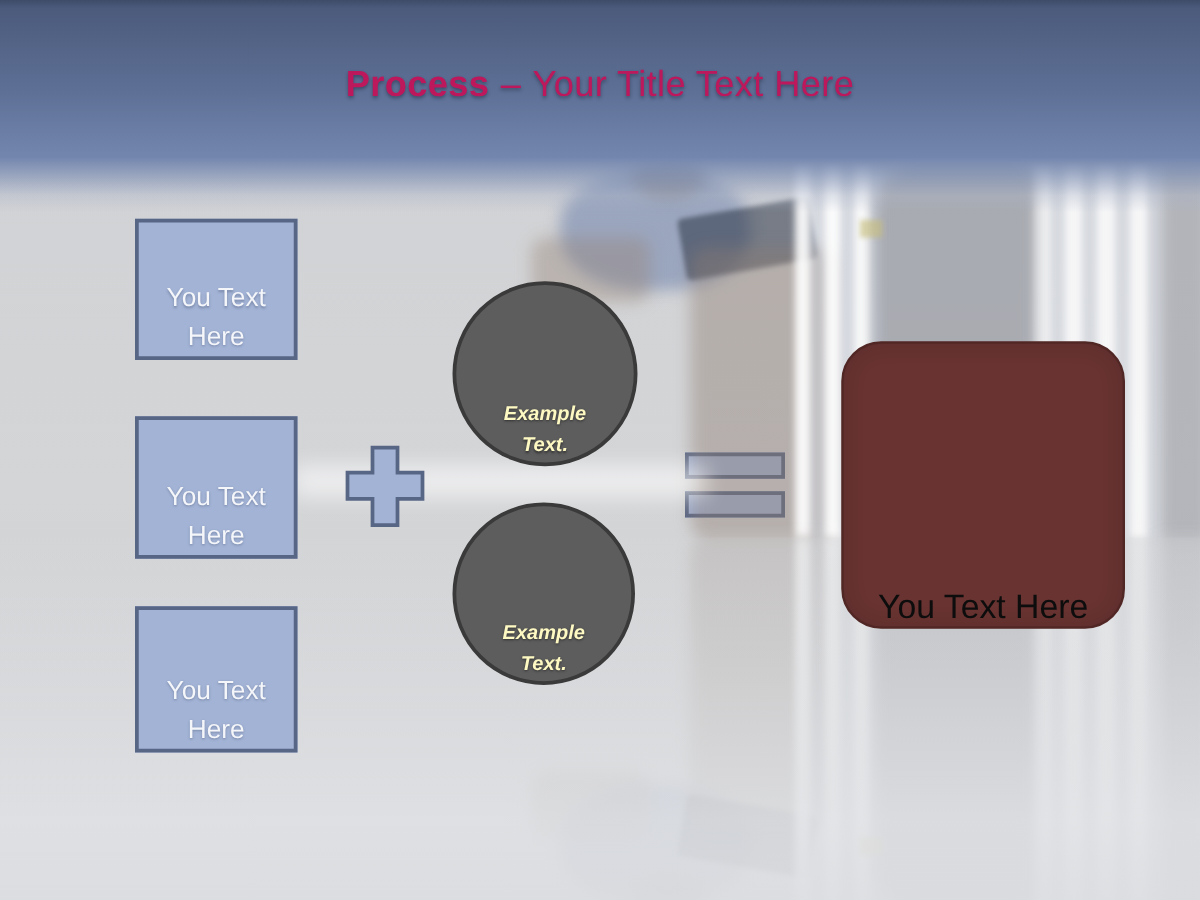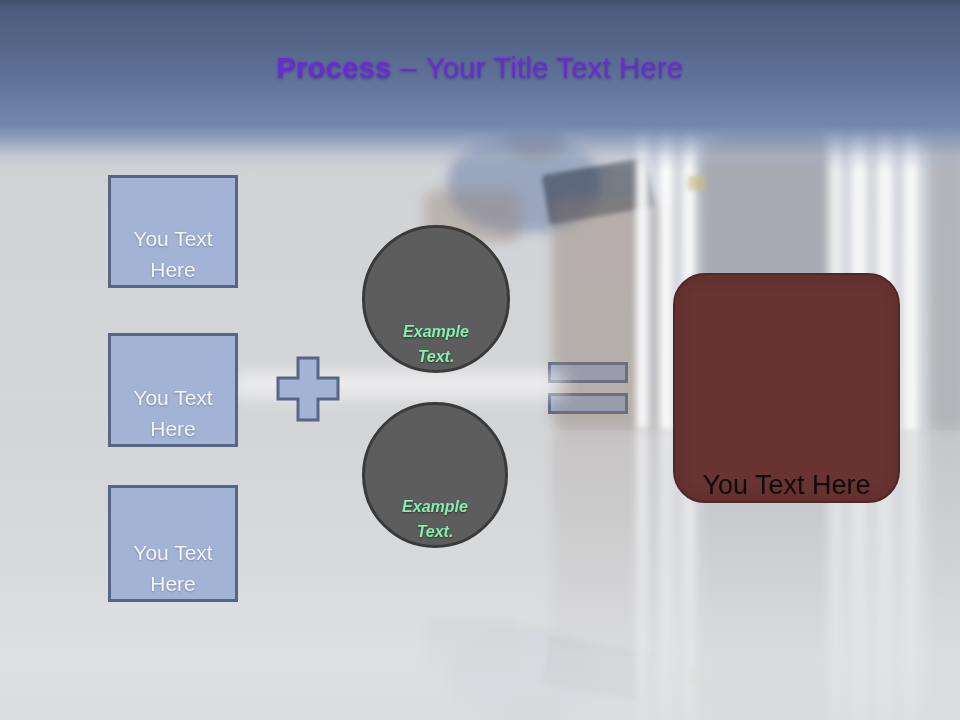--- a/index.html
+++ b/index.html
@@ -24,39 +24,39 @@
   .ph-silR{left:928px;top:0;width:40px;height:300px;background:rgba(132,136,144,.4);}
   .ph-item{left:688px;top:46px;width:18px;height:14px;background:rgba(198,188,120,.6);filter:blur(2px)!important;}
   .photo.reflect{top:430px;transform:scaleY(-1);opacity:.55;}
   .streak{left:235px;top:372px;width:330px;height:26px;background:rgba(255,255,255,.55);filter:blur(8px);z-index:2;pointer-events:none;}
   .wash{left:0;top:430px;width:960px;height:290px;z-index:2;pointer-events:none;
         background:linear-gradient(180deg,rgba(213,215,218,.15) 0%,rgba(226,228,231,.8) 78%,rgba(222,223,226,.9) 100%);}
 
   
   .band{left:0;top:0;width:960px;height:170px;z-index:3;pointer-events:none;
     background:linear-gradient(180deg,#3e4c69 0%,#4c5b7c 4%,#5d6f95 42%,#7386ae 74%,rgba(168,178,199,.35) 92%,rgba(190,198,214,0) 100%);}
-  .title{left:0;top:52px;width:960px;z-index:4;text-align:center;color:#6d28d9;
+  .title{left:0;top:52px;width:960px;z-index:4;text-align:center;color:#be185d;
     font-size:29px;letter-spacing:.3px;text-shadow:0 1px 3px rgba(20,28,48,.45);}
   .title .kw{font-weight:bold;}
   .title .sep{margin:0 9px;}
 
   
   .shape{z-index:4;display:flex;align-items:flex-end;justify-content:center;text-align:center;box-sizing:border-box;}
   .bluebox{width:130px;height:113px;background:#a2b3d5;border:3px solid #586685;
     color:#f4f6fa;font-size:21px;line-height:1.45;text-shadow:0 1px 2px rgba(40,50,80,.35);}
   .box1{left:108px;top:175px;}
   .box2{left:108px;top:333px;height:114px;}
   .box3{left:108px;top:485px;height:117px;}
 
   .plus-wrap{left:276px;top:356px;width:64px;height:66px;}
   .eq{left:548px;top:362px;width:80px;height:21px;background:#a2b3d5;border:3px solid #586685;box-sizing:border-box;}
   .eq2{top:393px;}
 
   .circle{width:148px;height:148px;border-radius:50%;background:#5d5d5d;border:3px solid #3a3a3a;
-    color:#86efac;font-size:16px;font-weight:bold;font-style:italic;line-height:1.6;
+    color:#fef9c3;font-size:16px;font-weight:bold;font-style:italic;line-height:1.6;
     text-shadow:0 1px 2px rgba(0,0,0,.5);}
   .circle .inner{width:100px;}
   .circle1{left:362px;top:225px;}
   .circle2{left:362px;top:402px;width:146px;height:146px;}
 
   .result{left:673px;top:273px;width:227px;height:230px;background:#683331;border:2px solid #512725;
     border-radius:32px;color:#0d0d0d;font-size:27px;box-shadow:inset 0 0 18px rgba(0,0,0,.12);}
 </style>
 </head>
 <body>

